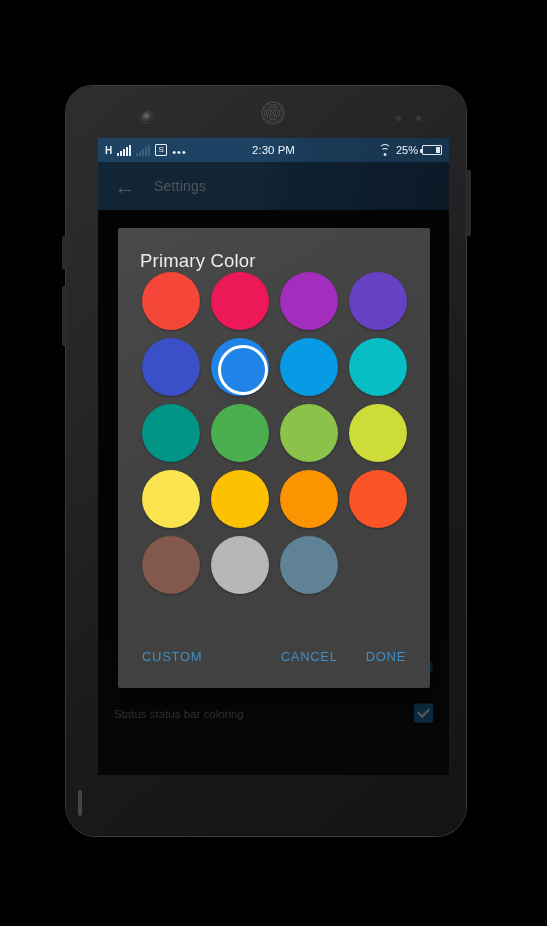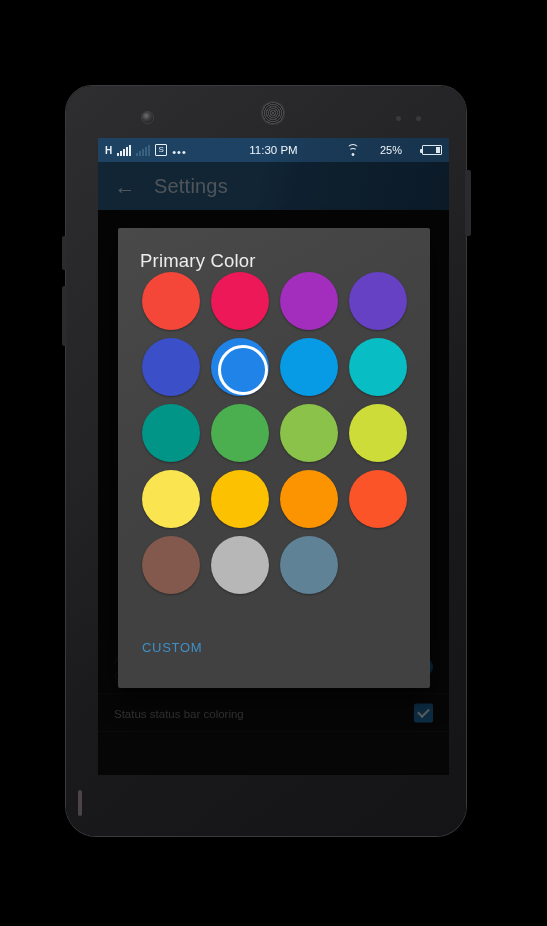--- a/index.html
+++ b/index.html
@@ -97,21 +97,21 @@
     width: 12px; height: 12px; border: 1px solid #e9f0f6; border-radius: 1px;
     font-size: 8px; line-height: 10px; text-align: center; color: #e9f0f6;
   }
   .dots-icon { letter-spacing: 1px; font-size: 11px; line-height: 8px; color: #e9f0f6; }
   .sb-clock {
     position: absolute; left: 0; right: 0; top: 0;
     line-height: 24px; text-align: center;
     font-size: 11.5px; color: #eef4f9;
   }
   .sb-right {
-    margin-left: auto; display: flex; align-items: center; gap: 20px;
+    margin-left: auto; display: flex; align-items: center; gap: 4px;
     padding-right: 7px; position: relative; z-index: 2;
   }
   .wifi-icon { width: 13px; height: 11px; position: relative; }
   .wifi-icon span {
     position: absolute; left: 50%; bottom: 0; transform: translateX(-50%);
     border: 1.4px solid #e9f0f6; border-bottom-color: transparent;
     border-left-color: transparent; border-right-color: transparent;
     border-radius: 50%;
   }
   .wifi-icon span:nth-child(1) { width: 13px; height: 13px; bottom: -1px; }
@@ -139,21 +139,21 @@
     background: linear-gradient(104deg, #2b5c85 0%, #2b5c86 46%, #245076 58%, #1e4263 100%);
     display: flex; align-items: center;
     padding-left: 12px;
   }
   .back-arrow {
     width: 30px; height: 30px; display: flex; align-items: center; justify-content: center;
     color: #c9d6e2; font-size: 21px; line-height: 1;
   }
   .app-title {
     margin-left: 14px;
-    font-size: 20px; color: #c3d1de; letter-spacing: .2px;
+    font-size: 14px; color: #c3d1de; letter-spacing: .2px;
   }
 
   
   .settings-list { position: relative; background: #111111; height: 565px; }
   .setting-row {
     position: relative;
     padding: 11px 16px;
     border-bottom: 1px solid #1b1b1b;
   }
   .setting-title { font-size: 14.5px; color: #c8c8c8; }
@@ -215,21 +215,21 @@
   .swatch.empty { background: transparent !important; box-shadow: none; }
   .swatch.selected::after {
     content: "";
     position: absolute; left: 7px; top: 7px;
     width: 44px; height: 44px; border-radius: 50%;
     border: 3px solid #ffffff;
   }
 
   .dialog-actions {
     margin-top: auto;
-    display: flex; align-items: flex-start;
+    display: flex; align-items: center;
     height: 56px;
     padding-bottom: 8px;
   }
   .btn {
     background: none; border: none;
     color: #3f8fc6;
     font-family: "Liberation Sans", sans-serif;
     font-size: 13px; letter-spacing: .7px;
     cursor: pointer;
     padding: 8px 2px;
@@ -266,21 +266,21 @@
         <span class="bars dim">
             <i></i>
             <i></i>
             <i></i>
             <i></i>
             <i></i>
           </span>
         <span class="sim-box">S</span>
         <span class="dots-icon">•••</span>
       </div>
-      <div class="sb-clock">11:30 PM</div>
+      <div class="sb-clock">2:30 PM</div>
       <div class="sb-right">
         <span class="wifi-icon">
             <span></span>
             <span></span>
             <span></span>
           </span>
         <span class="batt-pct">25%</span>
         <span class="batt">
             <span class="batt-fill"></span>
           </span>
@@ -327,17 +327,21 @@
           <div class="swatch" style="background: rgb(251, 148, 0);"></div>
           <div class="swatch" style="background: rgb(251, 84, 40);"></div>
           <div class="swatch" style="background: rgb(130, 89, 76);"></div>
           <div class="swatch" style="background: rgb(183, 183, 183);"></div>
           <div class="swatch" style="background: rgb(95, 130, 150);"></div>
           <div class="swatch empty" style="background: transparent;"></div>
         </div>
 
       <div class="dialog-actions">
         <button class="btn" style="color: rgb(63, 143, 198);">CUSTOM</button>
+        <span class="btn-right-group">
+          <button class="btn" style="color: rgb(63, 143, 198);">CANCEL</button>
+          <button class="btn" style="color: rgb(63, 143, 198);">DONE</button>
+        </span>
       </div>
     </div>
 
   </div>
 </div>
 
 </body></html>

